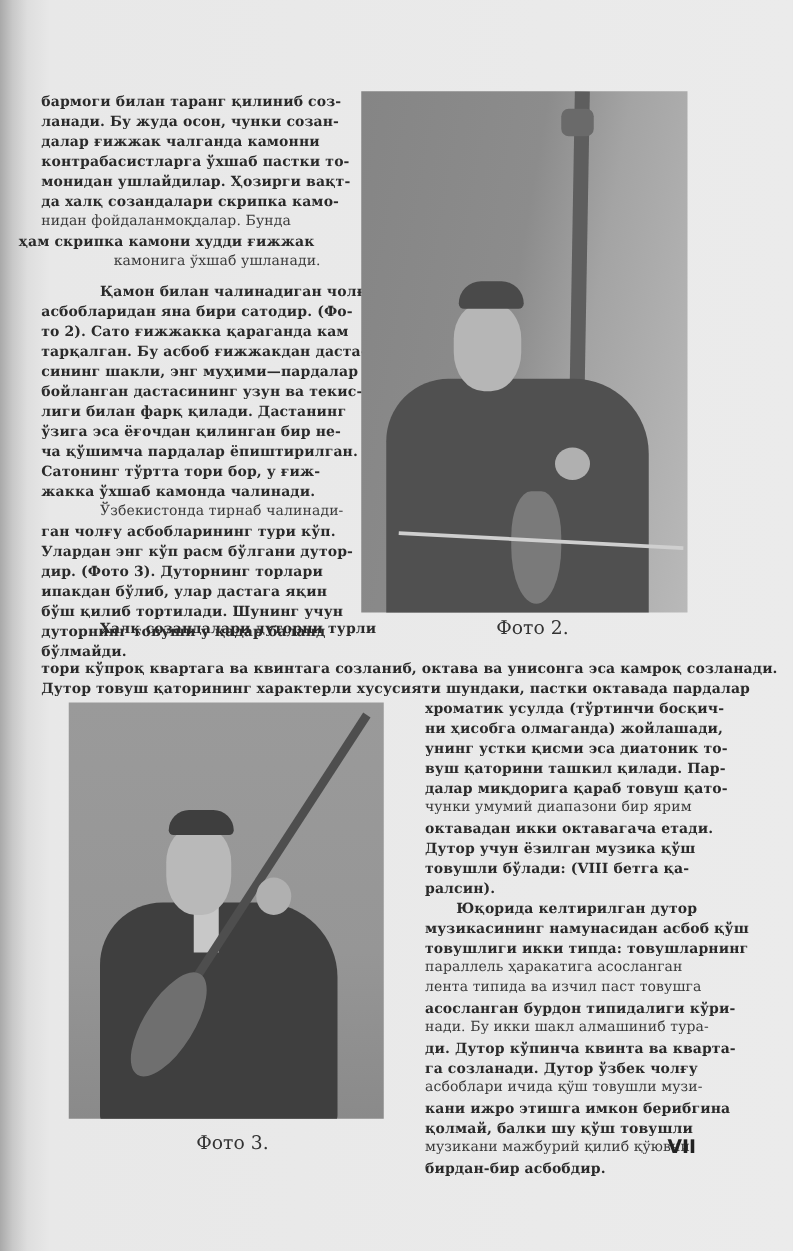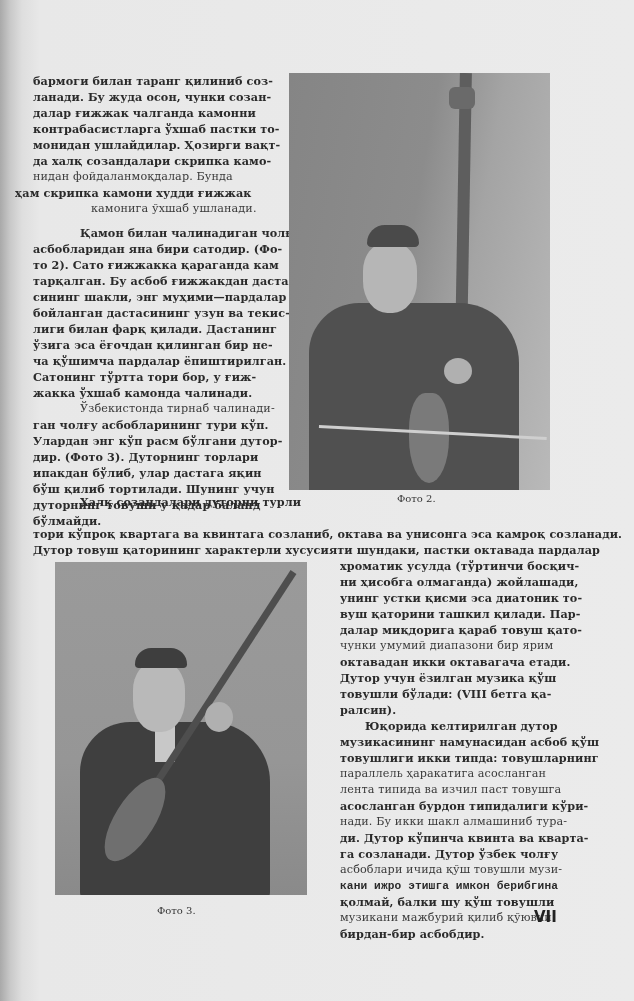--- a/index.html
+++ b/index.html
@@ -17,21 +17,21 @@
       position: absolute; white-space: nowrap;
       font-size: 11.2px; line-height: 16.3px; letter-spacing: 0.1px;
       color: #2a2a2a; font-weight: bold;
     }
     .light { font-weight: normal; color: #3a3a3a; }
     .photo {
       position: absolute; overflow: hidden;
       background: #8e8e8e;
     }
     .caption {
-      position: absolute; font-size: 10px; color: #333; white-space: nowrap;
+      position: absolute; font-size: 15px; color: #333; white-space: nowrap;
     }
     .folio {
       position: absolute; font-size: 15px; font-weight: bold; color: #222;
       font-family: "DejaVu Sans", sans-serif;
     }
     
     #photo2 { left: 289px; top: 73px; width: 261px; height: 417px;
       background: linear-gradient(100deg, #858585 0%, #8c8c8c 45%, #a4a4a4 65%, #b9b9b9 100%); }
     #photo2 .neck { position:absolute; left: 168px; top: 0px; width: 12px; height: 330px; background:#5e5e5e; transform: rotate(1deg); }
     #photo2 .peg { position:absolute; left: 160px; top: 14px; width: 26px; height: 22px; background:#6a6a6a; border-radius: 6px; }
@@ -133,20 +133,20 @@
     <div class="line" style="left:365px;top:718px;">Юқорида  келтирилган  дутор</div>
     <div class="line" style="left:340px;top:734px;">музикасининг намунасидан асбоб қўш</div>
     <div class="line" style="left:340px;top:750px;">товушлиги икки типда: товушларнинг</div>
     <div class="line light" style="left:340px;top:766px;">параллель  ҳаракатига  асосланган</div>
     <div class="line light" style="left:340px;top:782px;">лента типида ва изчил паст товушга</div>
     <div class="line" style="left:340px;top:798px;">асосланган  бурдон  типидалиги кўри-</div>
     <div class="line light" style="left:340px;top:814px;">нади. Бу икки шакл алмашиниб тура-</div>
     <div class="line" style="left:340px;top:830px;">ди. Дутор кўпинча квинта ва кварта-</div>
     <div class="line" style="left:340px;top:846px;">га созланади.  Дутор  ўзбек  чолғу</div>
     <div class="line light" style="left:340px;top:862px;">асбоблари ичида қўш товушли музи-</div>
-    <div class="line" style="left:340px;top:878px;font-family:Liberation Mono, monospace;">кани ижро этишга  имкон берибгина</div>
+    <div class="line" style="left:340px;top:878px;">кани ижро этишга  имкон берибгина</div>
     <div class="line" style="left:340px;top:894px;">қолмай, балки  шу  қўш  товушли</div>
     <div class="line light" style="left:340px;top:910px;">музикани мажбурий қилиб  қўювчи</div>
     <div class="line" style="left:340px;top:926px;">бирдан-бир  асбобдир.</div>
   </div>
 
   <div class="folio" style="left:534px;top:908px;">VII</div>
 </div>
 
 </body></html>

